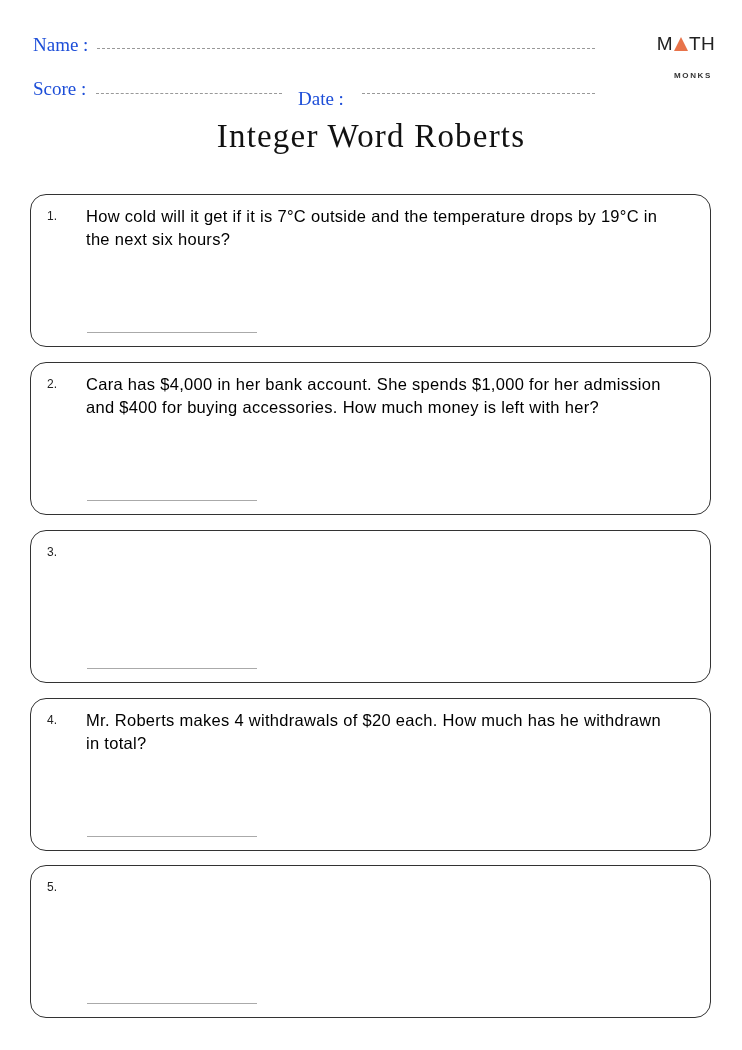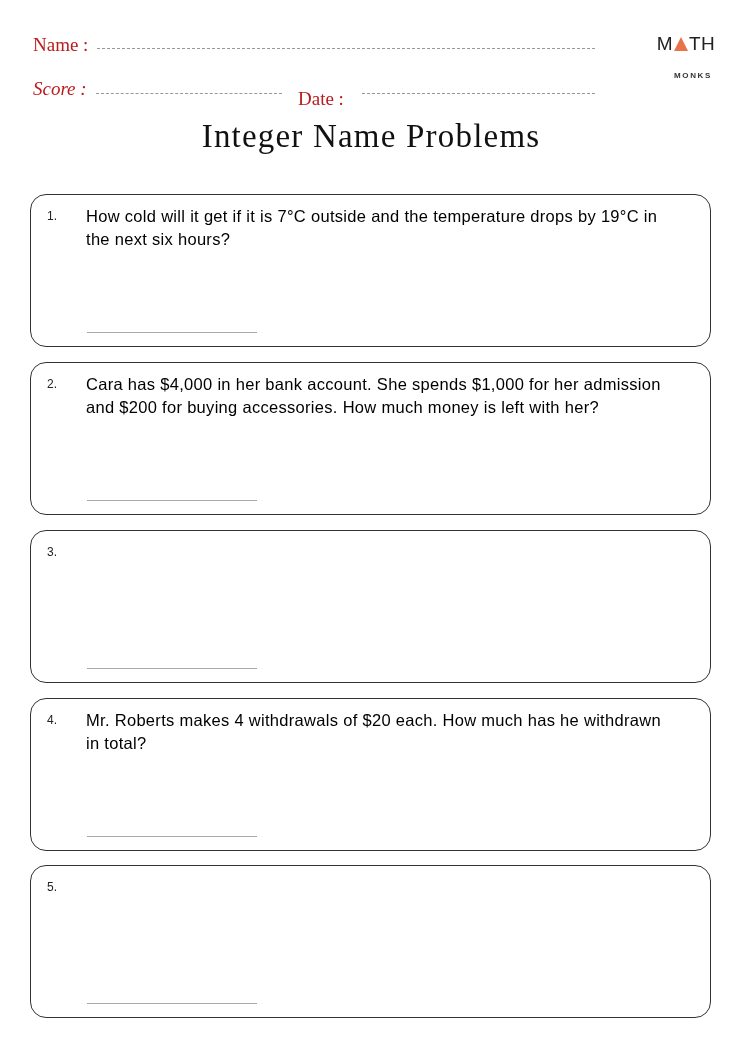--- a/index.html
+++ b/index.html
@@ -1,62 +1,62 @@
 <!DOCTYPE html>
 <html><head>
 <meta charset="utf-8">
 <style>
   html, body { margin:0; padding:0; background:#fff; }
   body { width:742px; height:1050px; position:relative; overflow:hidden; }
-  .label { position:absolute; font-family:"Liberation Serif", serif; font-size:19px; color:#b91c1c; }
+  .label { position:absolute; font-family:"Liberation Serif", serif; font-size:19px; color:#1d4ed8; }
   .dash { position:absolute; height:0; border-bottom:1.5px dashed #999; }
   .logo { position:absolute; left:656px; top:34px; width:60px; text-align:center; font-family:"Liberation Sans", sans-serif; }
   .logo-main { font-size:19px; font-weight:500; letter-spacing:0.5px; color:#222; line-height:19px; display:flex; align-items:flex-end; justify-content:center; }
   .logo-tri { width:0; height:0; border-left:7px solid transparent; border-right:7px solid transparent; border-bottom:14px solid #e8734a; margin:0 1px 2px 1px; }
   .logo-sub { font-size:8px; font-weight:bold; letter-spacing:1.6px; color:#333; margin-top:18px; padding-left:14px; }
   .title { position:absolute; left:0; width:742px; top:118px; text-align:center; font-family:"Liberation Serif", serif; font-size:33px; letter-spacing:1.2px; color:#111; }
   .box { position:absolute; left:30px; width:681px; height:153px; border:1.3px solid #333; border-radius:16px; box-sizing:border-box; }
   .num { position:absolute; left:16px; top:14px; font-family:"Liberation Sans", sans-serif; font-size:12px; color:#222; }
   .q { position:absolute; left:55px; top:10px; width:590px; font-family:"Liberation Sans", sans-serif; font-size:16.5px; line-height:22.5px; color:#000000; letter-spacing:0.3px; }
   .ans { position:absolute; left:56px; bottom:13px; width:170px; border-bottom:1.5px solid #aaa; height:0; }
 </style>
 </head>
 <body>
 
 <div>
   <span class="label" style="left:33px; top:34px;">Name :</span>
   <div class="dash" style="left:97px; top:48px; width:498px;"></div>
 
-  <span class="label" style="left:33px; top:78px;font-style:italic;">Score :</span>
+  <span class="label" style="left:33px; top:78px;">Score :</span>
   <div class="dash" style="left:96px; top:93px; width:186px;"></div>
 
   <span class="label" style="left:298px; top:88px;">Date :</span>
   <div class="dash" style="left:362px; top:93px; width:233px;"></div>
 
   <div class="logo">
     <div class="logo-main">
       <span>M</span>
       <span class="logo-tri"></span>
       <span>TH</span>
     </div>
     <div class="logo-sub">MONKS</div>
   </div>
 </div>
 
-<div class="title">Integer Name Problems</div>
+<div class="title">Integer Word Roberts</div>
 
 <div class="box" style="top:194px;">
   <span class="num">1.</span>
   <div class="q">How cold will it get if it is 7°C outside and the temperature drops by 19°C in the next six hours?</div>
   <div class="ans"></div>
 </div>
 
 <div class="box" style="top:362px;">
   <span class="num">2.</span>
-  <div class="q">Cara has $4,000 in her bank account. She spends $1,000 for her admission and $200 for buying accessories. How much money is left with her?</div>
+  <div class="q">Cara has $4,000 in her bank account. She spends $1,000 for her admission and $400 for buying accessories. How much money is left with her?</div>
   <div class="ans"></div>
 </div>
 
 <div class="box" style="top:530px;">
   <span class="num">3.</span>
   <div class="ans"></div>
 </div>
 
 <div class="box" style="top:698px;">
   <span class="num">4.</span>

